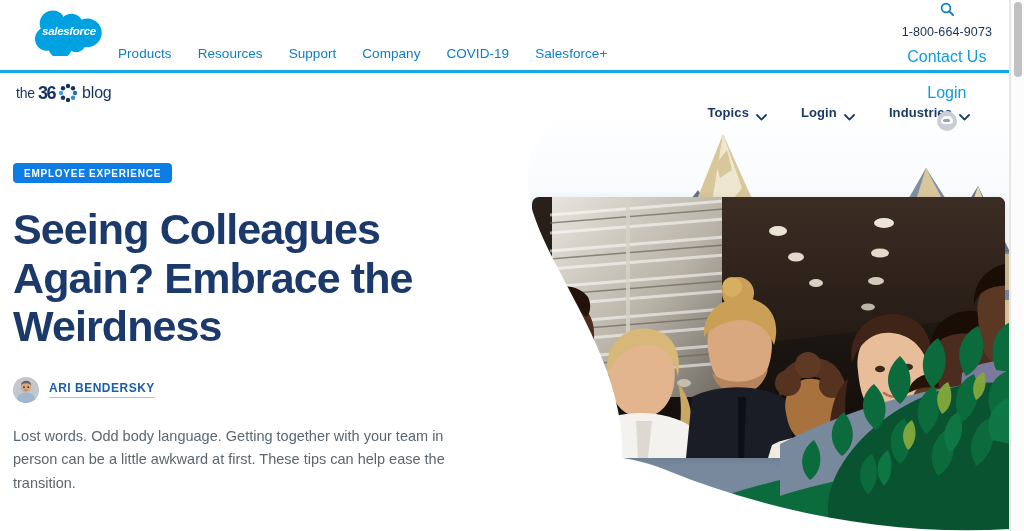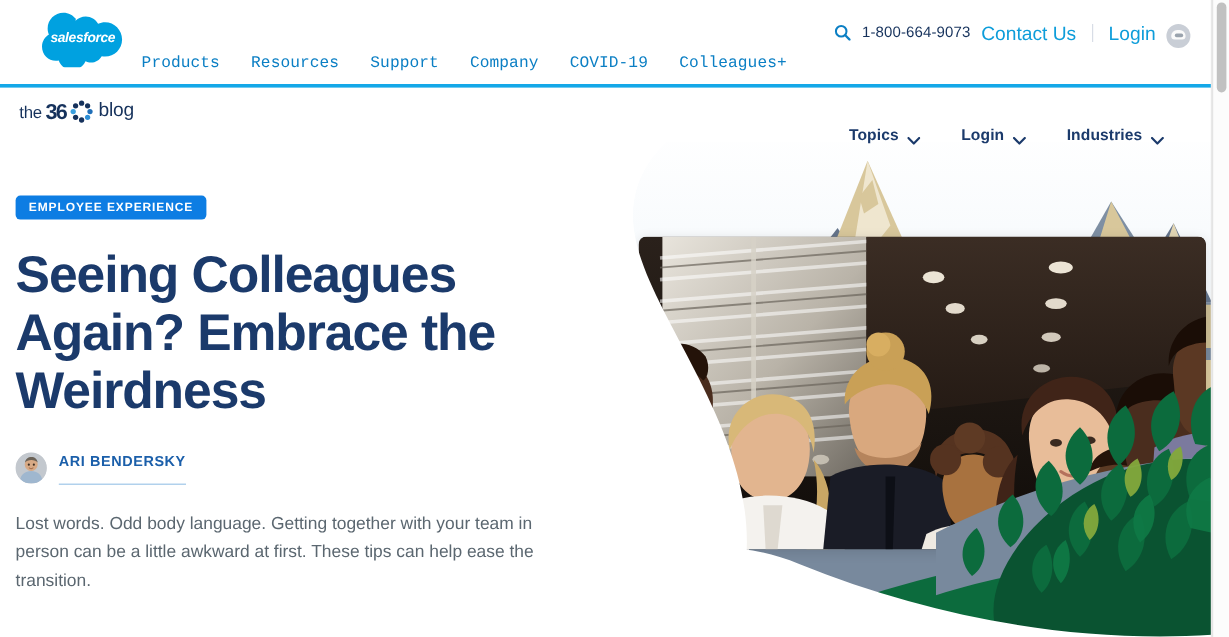--- a/index.html
+++ b/index.html
@@ -18,23 +18,24 @@
   }
 
   
   .utility-bar {
     position: absolute; top: 0; left: 0;
     width: 1010px; height: 70px;
     background: #ffffff;
     z-index: 40;
   }
   .util-right {
-    position: absolute; top: 20px; right: 18px;
-    display: flex; align-items: flex-start; gap: 9px;
+    position: absolute; top: 2px; right: 18px;
+    display: flex; align-items: center; gap: 9px;
     height: 26px;
+    flex-direction: column;
   }
   .search-icon { width: 14px; height: 14px; display: block; }
   .util-phone {
     font-size: 12.5px; color: #16325c; letter-spacing: .1px;
     white-space: nowrap;
   }
   .util-link {
     font-size: 16px; color: #0d9dda; text-decoration: none;
     white-space: nowrap;
   }
@@ -57,21 +58,21 @@
   }
 
   
   .sf-logo {
     position: absolute; left: 33px; top: 8px;
     width: 72px; height: 48px;
   }
   
   .main-nav {
     position: absolute; left: 118px; top: 46px;
-    display: flex; gap: 26px; align-items: flex-end; font-family: Liberation Mono, monospace;
+    display: flex; gap: 26px; align-items: flex-end;
   }
   .main-nav a {
     font-size: 13.5px; color: #0b7fc4; text-decoration: none;
     white-space: nowrap; letter-spacing: .05px;
   }
   .blue-rule {
     position: absolute; left: 0; top: 70px;
     width: 1010px; height: 3px; background: #14a8e8;
     z-index: 41;
   }
@@ -170,21 +171,21 @@
     margin-bottom: 22px;
   }
   .author-avatar {
     width: 26px; height: 26px; border-radius: 50%;
     overflow: hidden; flex: 0 0 auto; background: #c8ccd2;
   }
   .author-name {
     font-size: 12px; font-weight: 700; color: #1b5faa;
     letter-spacing: .5px; text-decoration: none;
     border-bottom: 1px solid #9fc6e8;
-    padding-bottom: 12px;
+    padding-bottom: 2px;
     text-transform: uppercase;
   }
   .dek {
     font-size: 14.5px; line-height: 1.62;
     color: #5b6770;
     max-width: 470px;
   }
 
   
   .scrollbar {
@@ -470,21 +471,21 @@
         <text x="36" y="27" text-anchor="middle" fill="#ffffff" font-family="Liberation Sans, sans-serif" font-size="11.5" font-style="italic" font-weight="600" letter-spacing="-0.3">salesforce</text>
       </svg>
     </div>
 
     <nav class="main-nav">
       <a href="#">Products</a>
       <a href="#">Resources</a>
       <a href="#">Support</a>
       <a href="#">Company</a>
       <a href="#">COVID-19</a>
-      <a href="#">Colleagues+</a>
+      <a href="#">Salesforce+</a>
     </nav>
 
     <div class="util-right">
       <span class="search-icon">
         <svg width="14" height="14" viewBox="0 0 14 14" xmlns="http://www.w3.org/2000/svg">
           <circle cx="6" cy="6" r="4.4" fill="none" stroke="#0b7fc4" stroke-width="1.7"></circle>
           <line x1="9.4" y1="9.4" x2="13" y2="13" stroke="#0b7fc4" stroke-width="1.9" stroke-linecap="round"></line>
         </svg>
       </span>
       <span class="util-phone">1-800-664-9073</span>

